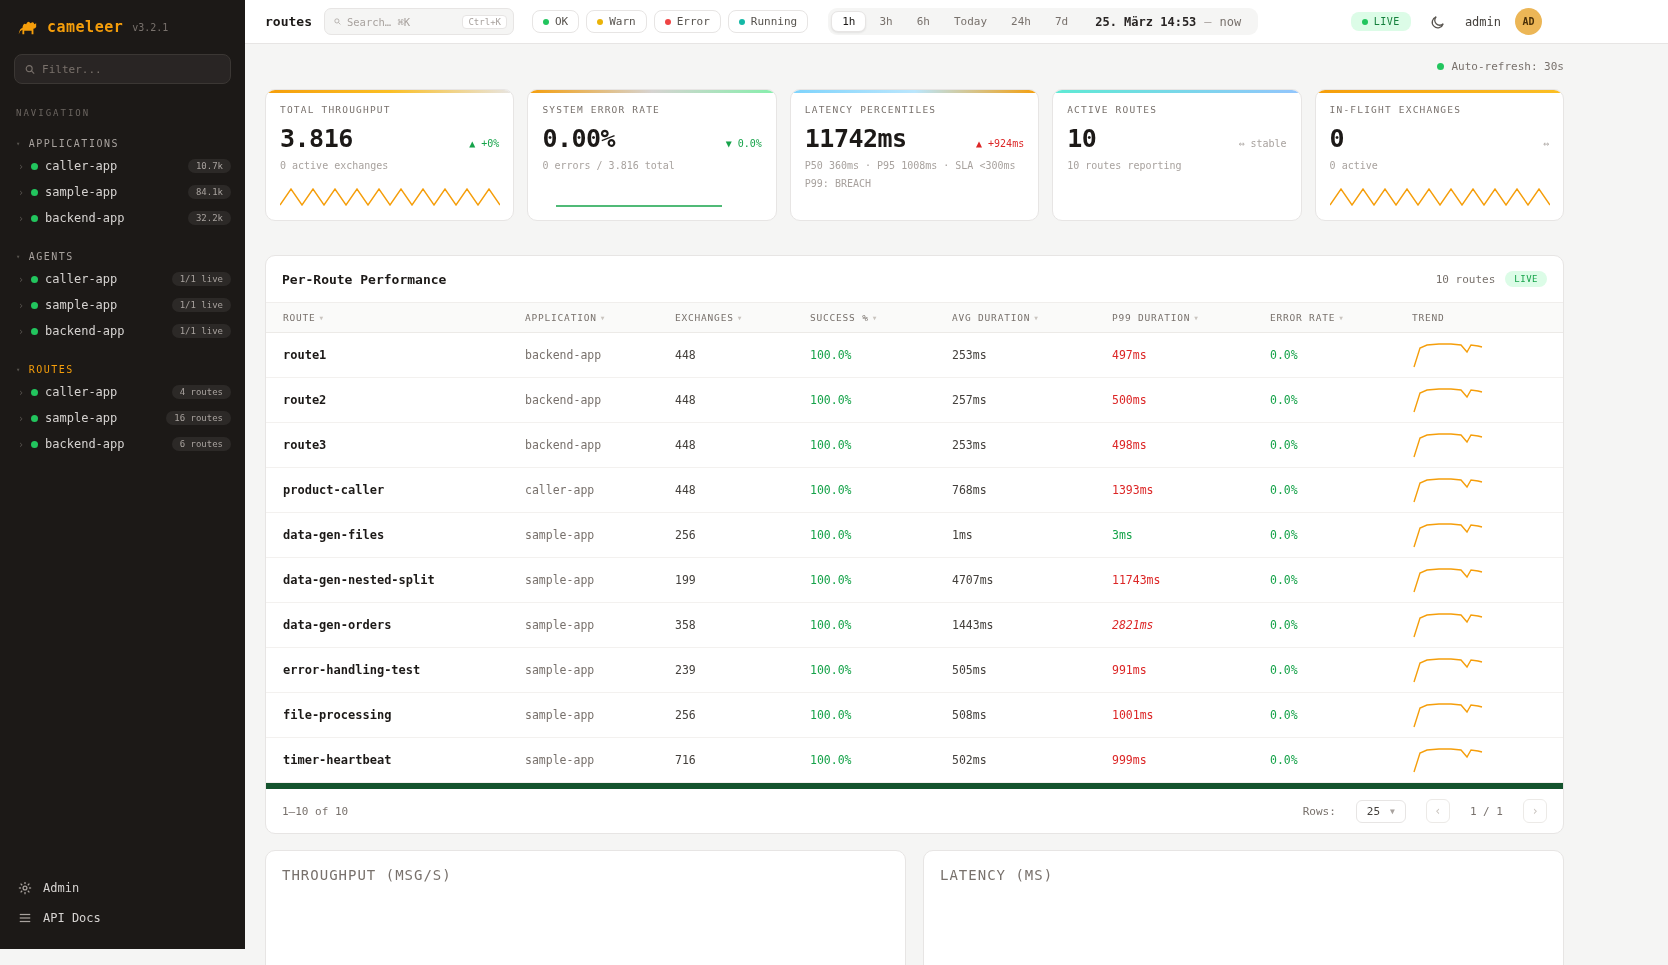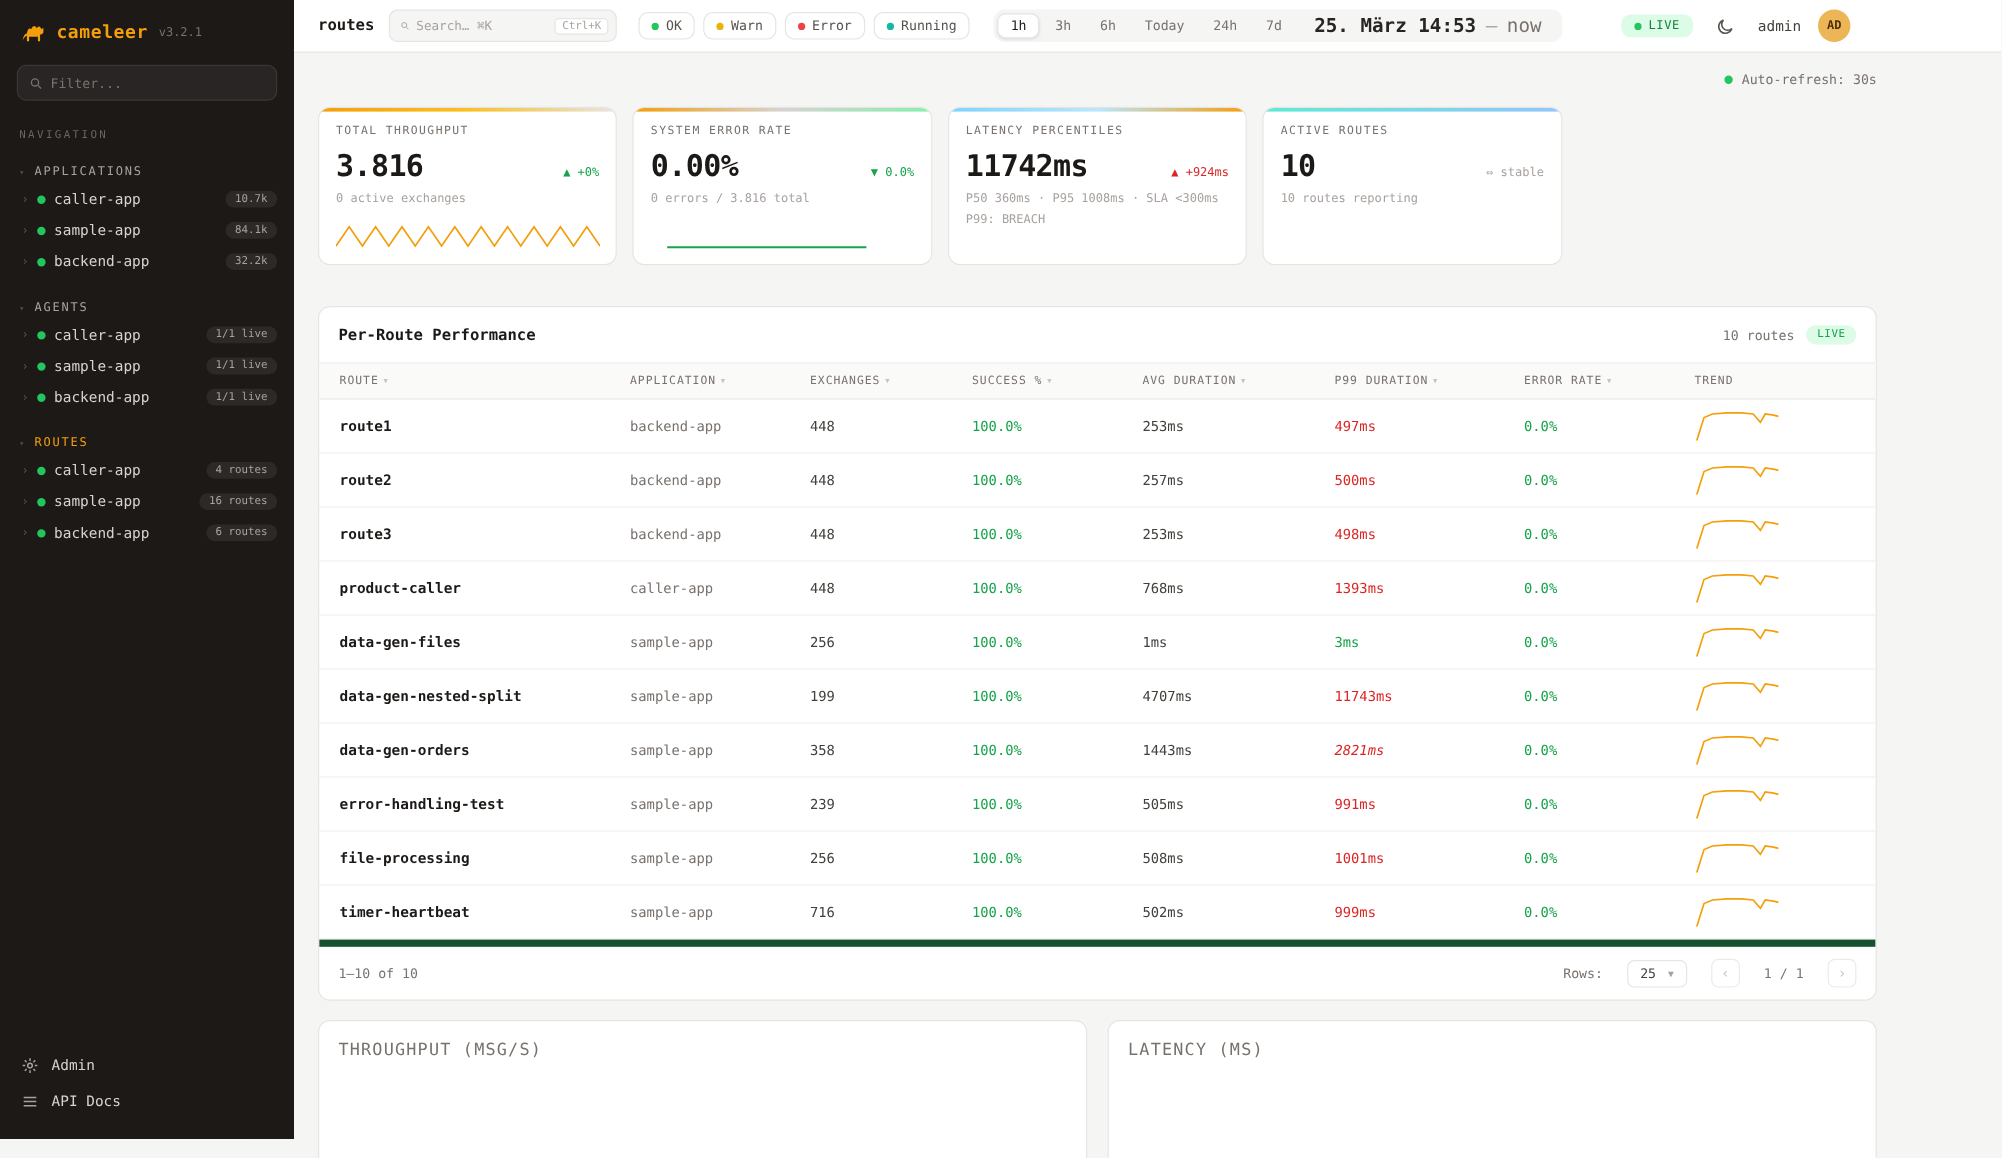--- a/index.html
+++ b/index.html
@@ -43,21 +43,21 @@
   .kbd{font-size:9px;color:#a8a29e;background:#fff;border:1px solid #e7e5e4;border-radius:4px;
     padding:1px 5px;white-space:nowrap}
   .chips{display:flex;gap:7px;margin-left:6px}
   .chip{display:flex;align-items:center;gap:6px;border:1px solid #e7e5e4;border-radius:8px;
     padding:4px 10px;font-size:11px;color:#57534e;background:#fff;cursor:pointer}
   .cdot{width:6px;height:6px;border-radius:50%}
   .seg{display:flex;align-items:center;gap:2px;background:#f5f5f4;border-radius:9px;padding:3px;margin-left:8px}
   .seg button{border:none;background:transparent;font:inherit;font-size:11px;color:#78716c;
     padding:4px 11px;border-radius:7px;cursor:pointer}
   .seg button.active{background:#fff;color:#1c1917;border:1px solid #e7e5e4;box-shadow:0 1px 2px rgba(0,0,0,.08);padding:3px 10px}
-  .seg .dategroup{display:flex;align-items:center;gap:8px;padding:0 14px;font-size:16px}
+  .seg .dategroup{display:flex;align-items:center;gap:8px;padding:0 14px;font-size:12px}
   .date-main{color:#292524;font-weight:bold}
   .date-dash{color:#a8a29e}
   .date-now{color:#78716c}
   .tb-right{margin-left:auto;display:flex;align-items:center;gap:14px}
   .live-badge{display:flex;align-items:center;gap:6px;background:#dcfce7;color:#15803d;border-radius:8px;
     padding:4px 11px;font-size:10px;letter-spacing:.5px}
   .live-badge .gdot{width:6px;height:6px}
   .theme-toggle{width:26px;height:26px;display:flex;align-items:center;justify-content:center;cursor:pointer;border-radius:6px}
   .username{font-size:12px;color:#44403c}
   .avatar{width:27px;height:27px;border-radius:50%;background:#ecb656;color:#4a3008;font-size:10px;
@@ -355,20 +355,32 @@
       <div class="card">
         <div class="card-accent acc-4"></div>
         <div class="kpi-label">ACTIVE ROUTES</div>
         <div class="kpi-valrow">
           <span class="kpi-value">10</span>
           <span class="kpi-delta" style="color: rgb(168, 162, 158);">⇔ stable</span>
         </div>
         <div class="kpi-sub">10 routes reporting</div>
       </div>
 
+      <div class="card">
+        <div class="card-accent acc-5"></div>
+        <div class="kpi-label">IN-FLIGHT EXCHANGES</div>
+        <div class="kpi-valrow">
+          <span class="kpi-value">0</span>
+          <span class="kpi-delta" style="color: rgb(168, 162, 158);">⇔</span>
+        </div>
+        <div class="kpi-sub">0 active</div>
+        <svg class="kpi-spark" viewBox="0 0 220 32" preserveAspectRatio="none">
+          <polyline points="0,25 11,9 22,25 33,9 44,25 55,9 66,25 77,9 88,25 99,9 110,25 121,9 132,25 143,9 154,25 165,9 176,25 187,9 198,25 209,9 220,25" fill="none" stroke="#f59e0b" stroke-width="1.4"></polyline>
+        </svg>
+      </div>
     </div>
 
     <div class="panel">
       <div class="panel-head">
         <span class="panel-title">Per-Route Performance</span>
         <div class="panel-meta">
           <span class="routes-count">10 routes</span>
           <span class="mini-live">LIVE</span>
         </div>
       </div>

